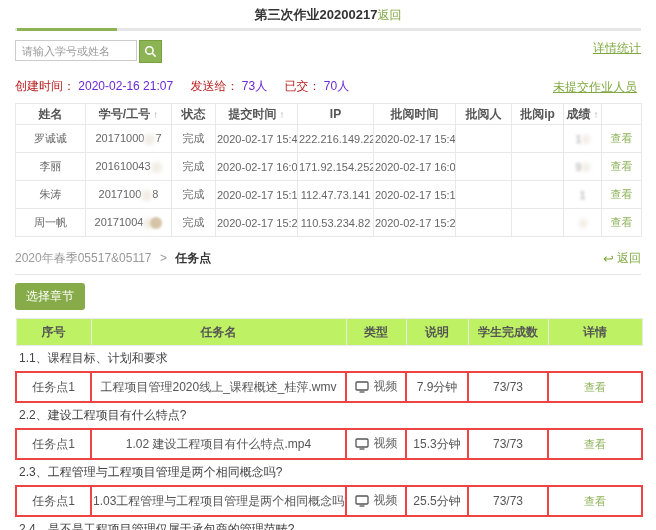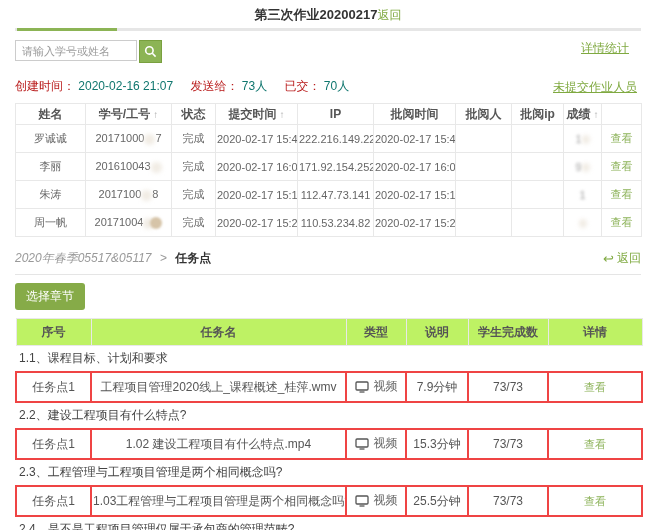--- a/index.html
+++ b/index.html
@@ -14,44 +14,44 @@
   .hw-header{display:flex;justify-content:center;align-items:center;height:18px;}
   .hw-title{font-size:13px;font-weight:bold;color:#333;}
   .title-rule{margin-top:4px;height:3px;background:#e6e6e6;position:relative;}
   .title-rule-accent{position:absolute;left:2px;top:0;width:100px;height:3px;background:#8cb455;}
 
   .search-row{margin-top:9px;height:23px;display:flex;align-items:flex-start;position:relative;}
   .search-input{width:108px;height:19px;border:1px solid #ccc;font-size:11px;padding:0 6px;color:#555;outline:none;}
   .search-input::placeholder{color:#9a9a9a;}
   .search-btn{width:23px;height:23px;background:#8cb455;border:1px solid #79a03f;margin-left:2px;
     display:flex;align-items:center;justify-content:center;padding:0;cursor:pointer;}
-  .search-row .link{position:absolute;right:12px;font-family:Liberation Mono, monospace;}
+  .search-row .link{position:absolute;right:0;font-family:Liberation Mono, monospace;}
 
   .stats-row{margin-top:15px;height:16px;font-size:12px;position:relative;}
   .stats-row .lbl{color:#b91c1c;}
-  .stats-row .val{color:#0f766e;margin-right:14px;}
+  .stats-row .val{color:#6d28d9;margin-right:14px;}
   .stats-row .link{position:absolute;right:4px;top:1px;}
 
   table{border-collapse:collapse;table-layout:fixed;width:626px;}
   .t1{margin-top:9px;}
   .t1 th,.t1 td{border:1px solid #e8e8e8;text-align:center;overflow:hidden;white-space:nowrap;}
   .t1 th{height:18px;font-size:12px;color:#555;font-weight:bold;background:#fff;}
   .t1 td{height:25px;font-size:11px;color:#666;}
   .sort{color:#aaa;font-size:10px;margin-left:3px;cursor:pointer;}
   .view-link{color:#8db35a;font-size:11px;}
   .smudge{display:inline-block;width:11px;height:11px;background:#f1ece4;border-radius:50%;
     filter:blur(2px);vertical-align:middle;}
   .smudge.small{width:8px;height:9px;}
   .cursor-dot{display:inline-block;width:12px;height:12px;background:#d6c4a8;border-radius:50%;
     filter:blur(1px);vertical-align:-3px;margin-left:-4px;}
   .blurscore{filter:blur(1.5px);color:#9a9a9a;}
 
   
   .bc-row{margin-top:13px;height:16px;display:flex;justify-content:space-between;align-items:center;font-size:12px;}
-  .bc-parent{color:#999;font-style:italic;}
+  .bc-parent{color:#999;}
   .bc-sep{color:#999;margin:0 5px;}
   .bc-cur{color:#333;font-weight:bold;}
   .back2{display:flex;align-items:center;gap:3px;}
   .backicon{font-size:13px;line-height:1;}
 
   .divider{margin-top:8px;border-top:1px solid #e5e5e5;}
 
   .tabs-row{margin-top:8px;height:26px;display:flex;justify-content:space-between;align-items:flex-start;}
   .tabs{position:relative;padding-left:12px;}
   .tab{font-size:13px;color:#333;cursor:pointer;}

